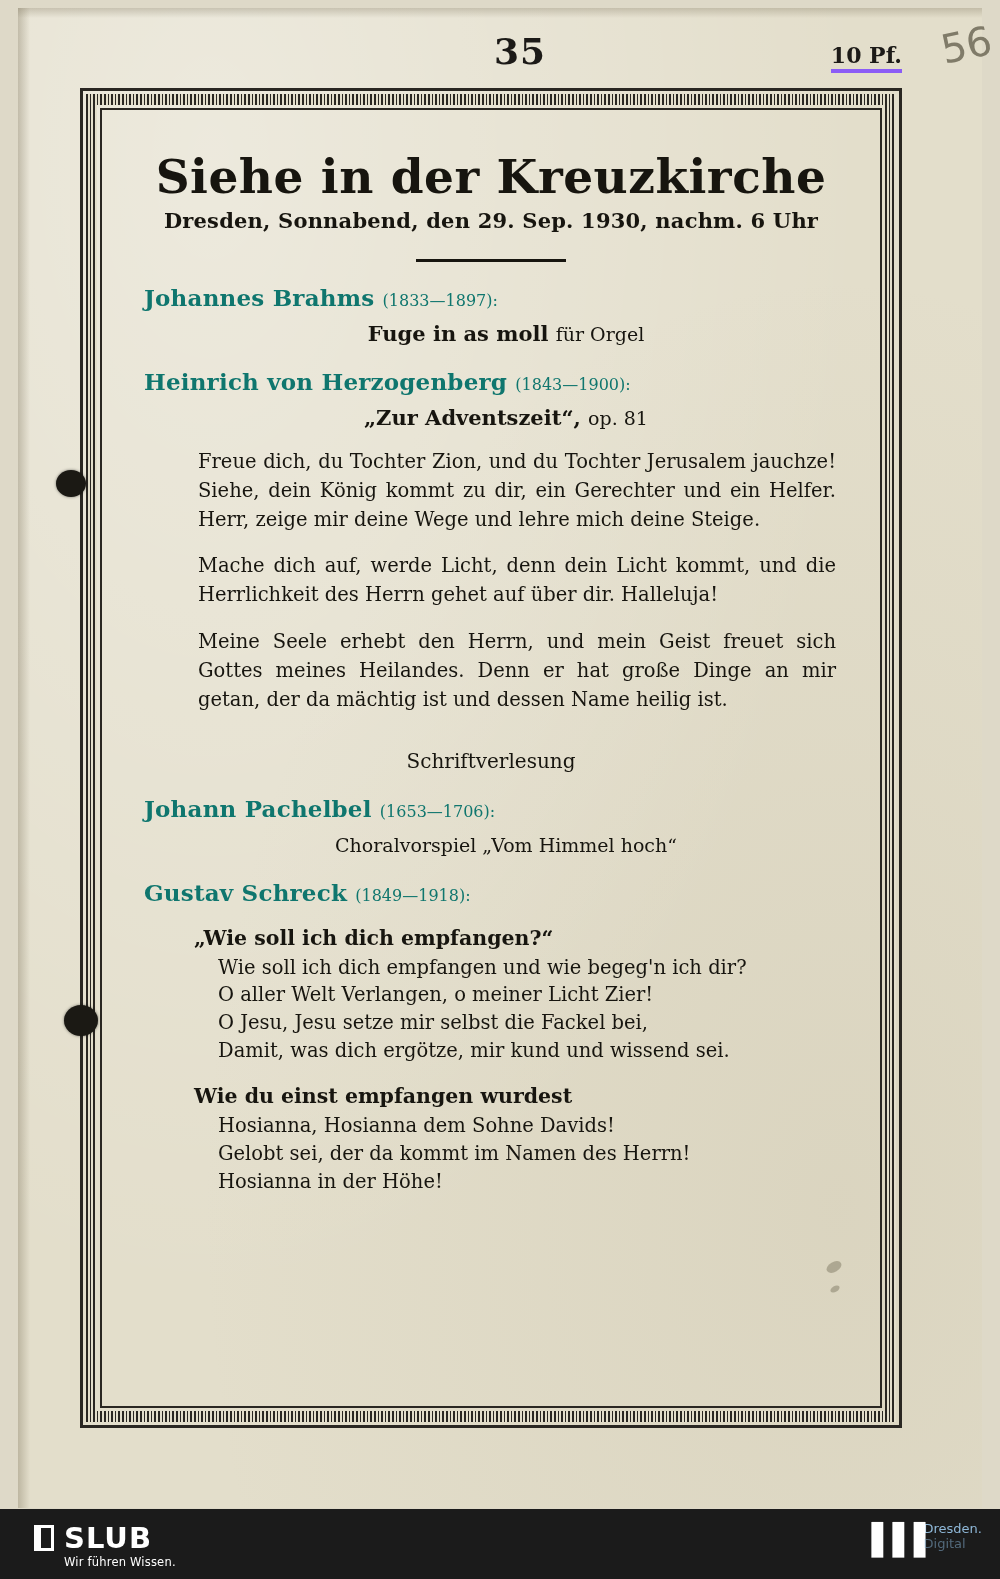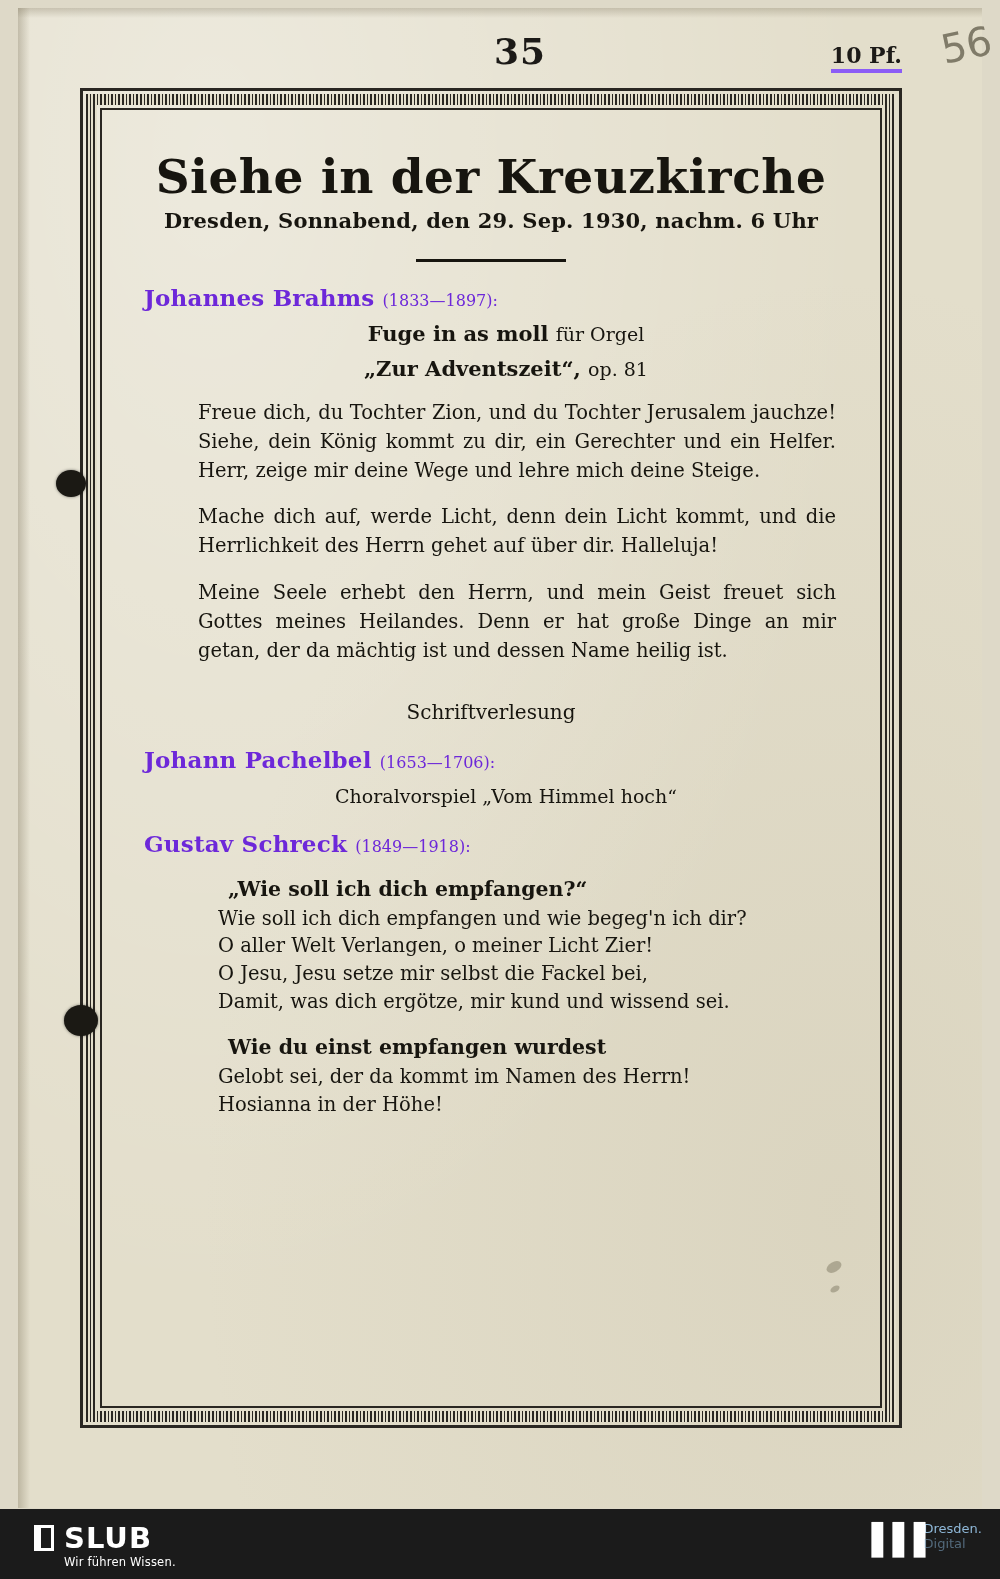--- a/index.html
+++ b/index.html
@@ -159,21 +159,21 @@
     width: 150px;
     height: 3px;
     background: #17150f;
     margin: 26px auto 22px auto;
   }
 
   .composer {
     font-family: "DejaVu Serif", serif;
     font-weight: bold;
     font-size: 23px;
-    color: #6d28d9;
+    color: #0f766e;
     margin: 22px 0 0 8px;
     letter-spacing: 0.2px;
   }
   .composer .dates {
     font-weight: normal;
     font-size: 16px;
     letter-spacing: 0;
   }
   .work {
     font-family: "DejaVu Serif", serif;
@@ -203,21 +203,21 @@
     font-family: "DejaVu Serif", serif;
     font-size: 20px;
     color: #17150f;
     margin: 34px 0 10px 0;
   }
   .hymn-head {
     font-family: "DejaVu Serif", serif;
     font-weight: bold;
     font-size: 20.5px;
     color: #17150f;
-    margin: 20px 0 4px 92px;
+    margin: 20px 0 4px 58px;
   }
   .hymn-lines {
     font-family: "DejaVu Serif", serif;
     font-size: 19.5px;
     line-height: 1.42;
     color: #17150f;
     margin: 4px 0 0 82px;
   }
 
   
@@ -336,20 +336,24 @@
 
     <div class="composer">
       <span>Johannes Brahms</span>
       <span class="dates">(1833—1897):</span>
     </div>
     <div class="work">
       <span>Fuge in as moll</span>
       <span class="light">für Orgel</span>
     </div>
 
+    <div class="composer">
+      <span>Heinrich von Herzogenberg</span>
+      <span class="dates">(1843—1900):</span>
+    </div>
     <div class="work">
       <span>„Zur Adventszeit“,</span>
       <span class="light">op. 81</span>
     </div>
 
     <div class="verse-block">Freue dich, du Tochter Zion, und du Tochter Jerusalem jauchze! Siehe, dein König kommt zu dir, ein Gerechter und ein Helfer. Herr, zeige mir deine Wege und lehre mich deine Steige.</div>
     <div class="verse-block">Mache dich auf, werde Licht, denn dein Licht kommt, und die Herrlichkeit des Herrn gehet auf über dir. Halleluja!</div>
     <div class="verse-block">Meine Seele erhebt den Herrn, und mein Geist freuet sich Gottes meines Heilandes. Denn er hat große Dinge an mir getan, der da mächtig ist und dessen Name heilig ist.</div>
 
     <div class="section-center">Schriftverlesung</div>
@@ -367,20 +371,21 @@
       <span class="dates">(1849—1918):</span>
     </div>
 
     <div class="hymn-head">„Wie soll ich dich empfangen?“</div>
     <div class="hymn-lines">Wie soll ich dich empfangen und wie begeg'n ich dir?</div>
     <div class="hymn-lines" style="margin-top:0">O aller Welt Verlangen, o meiner Licht Zier!</div>
     <div class="hymn-lines" style="margin-top:0">O Jesu, Jesu setze mir selbst die Fackel bei,</div>
     <div class="hymn-lines" style="margin-top:0">Damit, was dich ergötze, mir kund und wissend sei.</div>
 
     <div class="hymn-head">Wie du einst empfangen wurdest</div>
+    <div class="hymn-lines">Hosianna, Hosianna dem Sohne Davids!</div>
     <div class="hymn-lines" style="margin-top:0">Gelobt sei, der da kommt im Namen des Herrn!</div>
     <div class="hymn-lines" style="margin-top:0">Hosianna in der Höhe!</div>
 
   </div>
 
   <div class="hole h1"></div>
   <div class="hole h2"></div>
   <div class="smudge s1"></div>
   <div class="smudge s2"></div>
 

